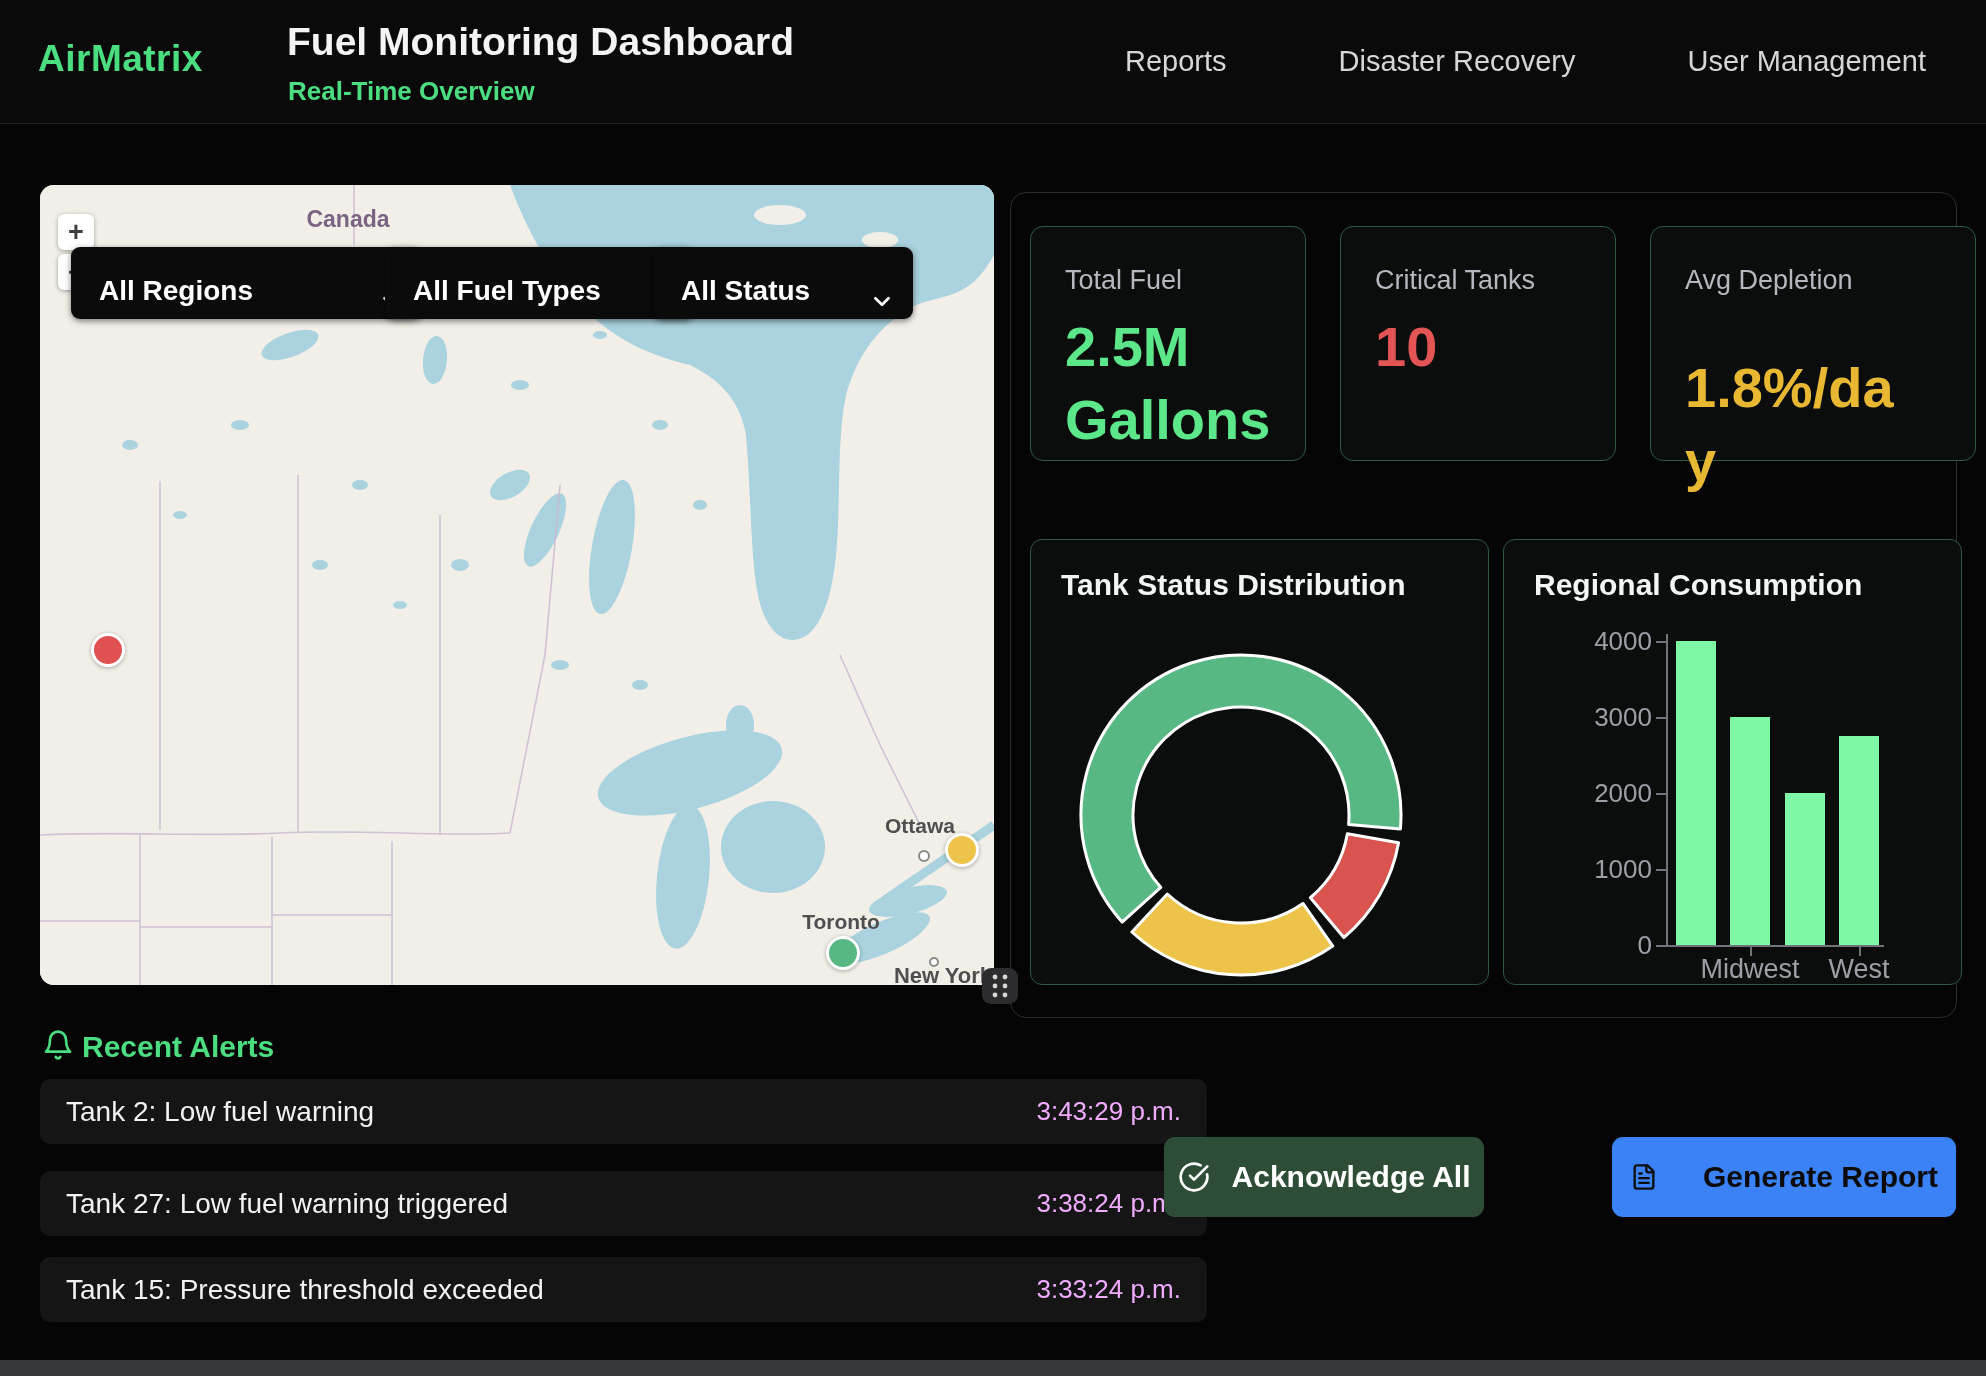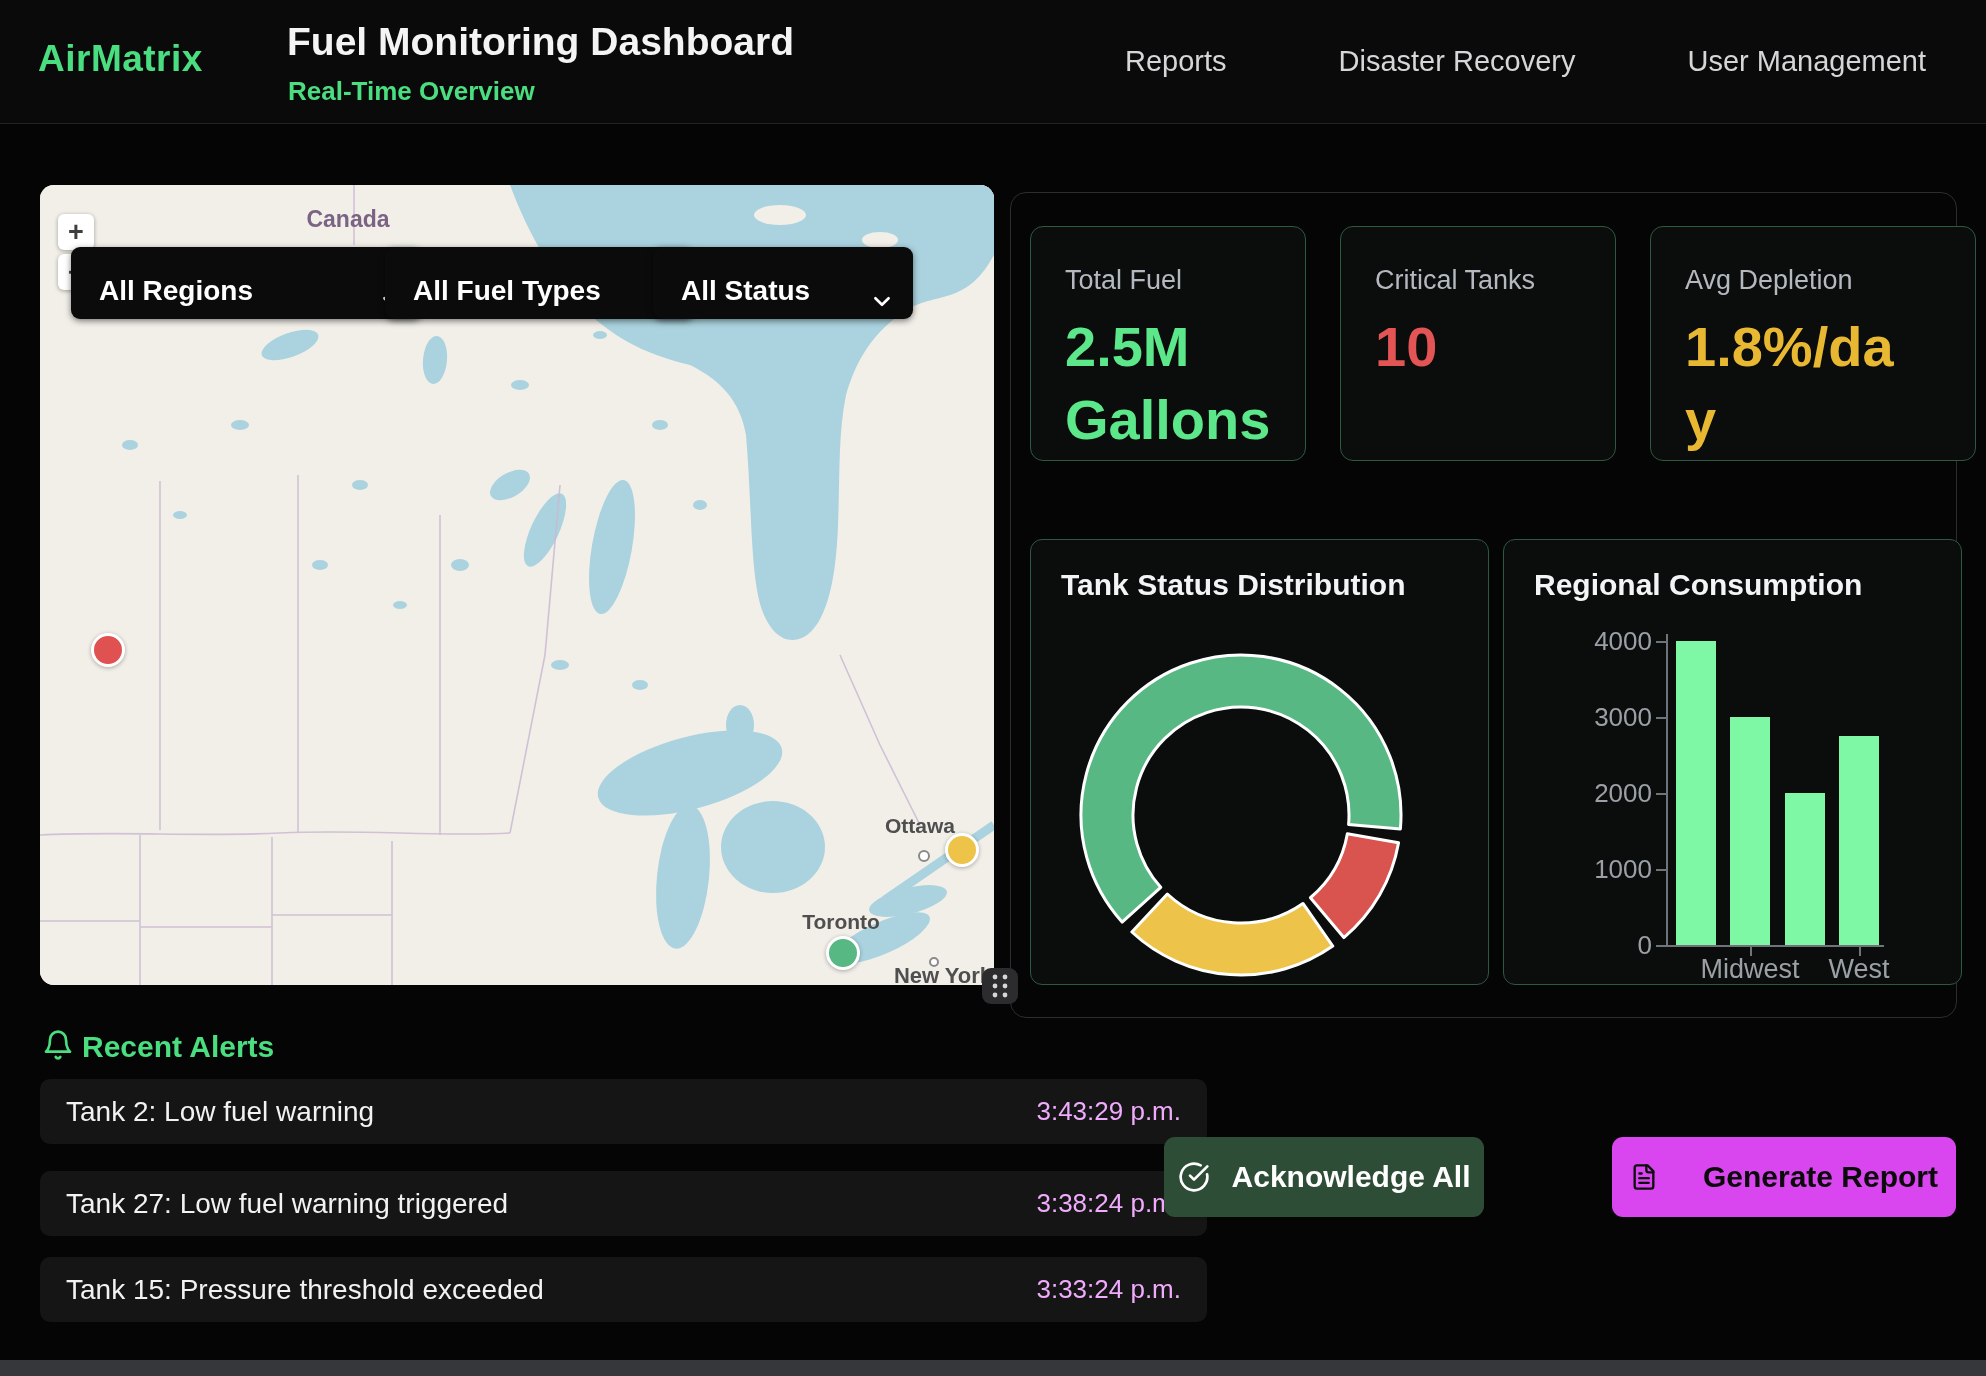--- a/index.html
+++ b/index.html
@@ -50,21 +50,21 @@
   #bell{position:absolute;left:42px;top:1028px;}
   .alert-row{position:absolute;left:40px;width:1167px;height:65px;background:#151516;border-radius:10px;
     display:flex;align-items:center;justify-content:space-between;padding:0 26px;box-sizing:border-box;}
   .alert-msg{font-size:28px;color:#f2f2f2;}
   .alert-time{font-size:26px;color:#f0abfc;}
   
   .action-btn{position:absolute;top:1137px;height:80px;border-radius:11px;display:flex;align-items:center;
     justify-content:center;gap:22px;cursor:pointer;border:none;}
   #ack-btn{left:1164px;width:320px;background:#2e4d36;}
   #ack-btn .btn-label{color:#fff;font-size:30px;font-weight:bold;}
-  #gen-btn{left:1612px;width:344px;background:#d946ef;gap:45px;}
+  #gen-btn{left:1612px;width:344px;background:#3b82f6;gap:45px;}
   #gen-btn .btn-label{color:#0b0b0b;font-size:30px;font-weight:bold;}
   #footer-bar{position:absolute;left:0;top:1360px;width:1986px;height:16px;background:#35373b;}
 </style>
 </head>
 <body>
 
 <div id="canvas">
 
   <header id="app-header">
     <div id="brand">AirMatrix</div>
@@ -188,21 +188,21 @@
       <div class="stat-card" style="left: 1030px; width: 276px;">
         <div class="stat-label">Total Fuel</div>
         <div class="stat-value" style="color: rgb(92, 232, 138);">2.5M Gallons</div>
       </div>
       <div class="stat-card" style="left: 1340px; width: 276px;">
         <div class="stat-label">Critical Tanks</div>
         <div class="stat-value" style="color: rgb(227, 84, 84);">10</div>
       </div>
       <div class="stat-card" style="left: 1650px; width: 326px;">
         <div class="stat-label">Avg Depletion</div>
-        <div class="stat-value" style="color: rgb(233, 184, 50);">1.8%/day</div>
+        <div class="stat-value" style="color: rgb(233, 184, 50); margin-top: 41px;">1.8%/day</div>
       </div>
     </div>
 
   <div id="donut-card" class="chart-card">
     <div class="card-title">Tank Status Distribution</div>
     <svg id="donut" width="340" height="340" viewBox="0 0 340 340">
         <path d="M 51.10 277.06 A 160 160 0 1 1 329.39 183.94 L 277.59 179.41 A 108 108 0 1 0 89.74 242.27 Z" fill="#57b883" stroke="#fff" stroke-width="3" stroke-linejoin="round"></path>
         <path d="M 327.57 197.78 A 160 160 0 0 1 272.85 292.57 L 239.42 252.73 A 108 108 0 0 0 276.36 188.75 Z" fill="#d9534f" stroke="#fff" stroke-width="3" stroke-linejoin="round"></path>
         <path d="M 261.77 301.06 A 160 160 0 0 1 60.88 287.02 L 96.34 248.99 A 108 108 0 0 0 231.95 258.47 Z" fill="#eec34a" stroke="#fff" stroke-width="3" stroke-linejoin="round"></path>
       </svg>

